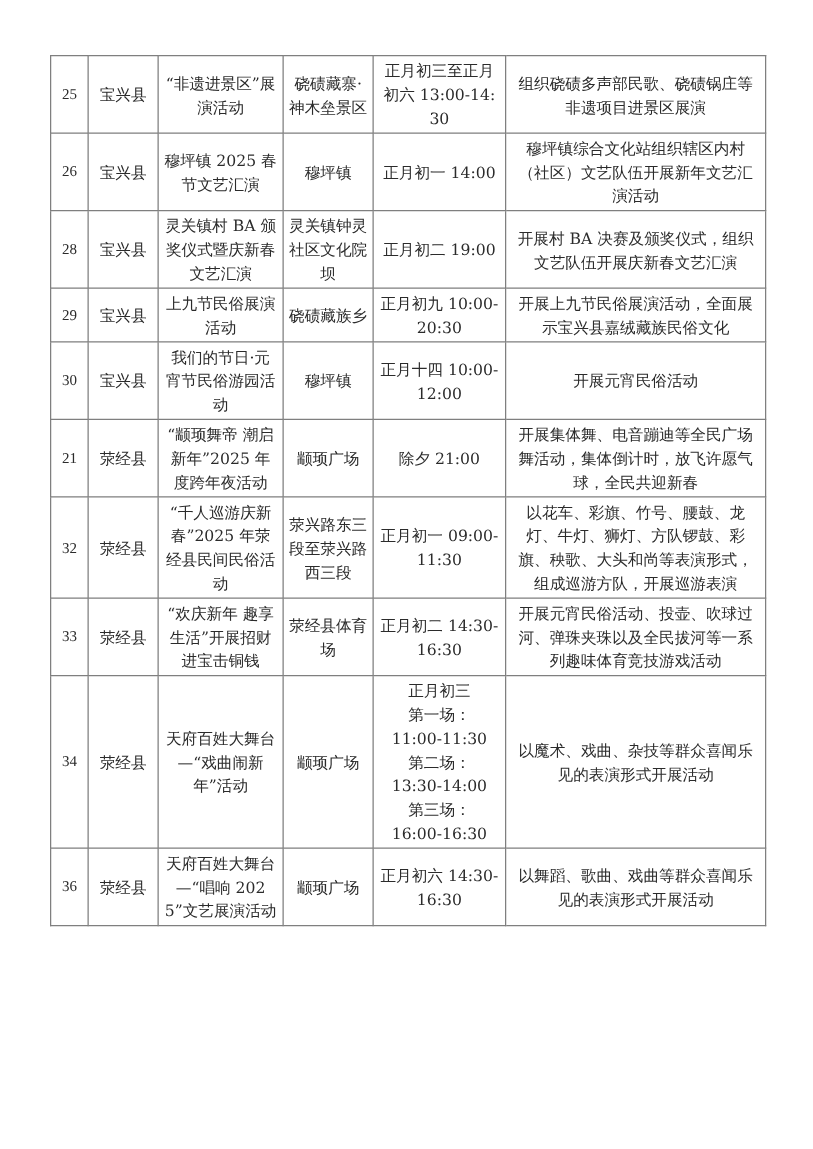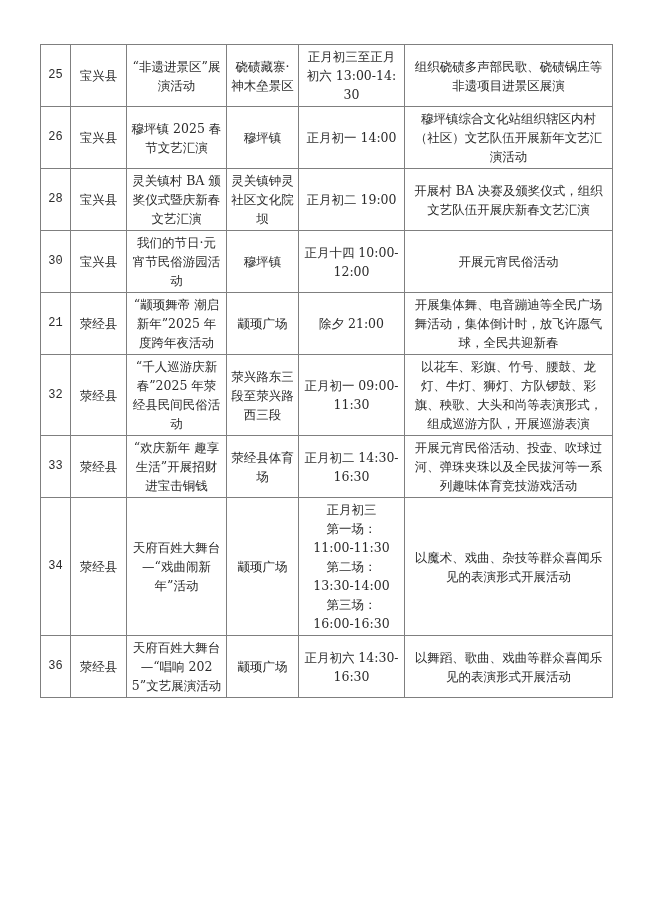--- a/index.html
+++ b/index.html
@@ -29,21 +29,21 @@
     padding: 2px 4px;
     word-break: break-all;
     overflow-wrap: break-word;
   }
   .col-no   { width: 30px; }
   .col-cty  { width: 56px; }
   .col-act  { width: 100px; }
   .col-ven  { width: 72px; }
   .col-time { width: 106px; }
   .col-desc { width: 208px; }
-  .cell-no { font-family: Liberation Mono, monospace; font-size: 12px; }
+  .cell-no { font-family: Liberation Serif, serif; font-size: 12px; }
   .cell-time { white-space: pre-line; padding: 2px 2px; margin-left: 37px; }
   .cell-desc { padding: 2px 5px; margin-left: 44px; }
 </style>
 </head>
 <body>
 
 <div class="page">
   <table class="activity-table">
     <colgroup>
       <col class="col-no">
@@ -70,20 +70,28 @@
         <td class="cell-time">正月初一 14:00</td>
         <td class="cell-desc">穆坪镇综合文化站组织辖区内村（社区）文艺队伍开展新年文艺汇演活动</td>
       </tr>
       <tr>
         <td class="cell-no">28</td>
         <td>宝兴县</td>
         <td>灵关镇村 BA 颁奖仪式暨庆新春文艺汇演</td>
         <td>灵关镇钟灵社区文化院坝</td>
         <td class="cell-time">正月初二 19:00</td>
         <td class="cell-desc">开展村 BA 决赛及颁奖仪式，组织文艺队伍开展庆新春文艺汇演</td>
+      </tr>
+      <tr>
+        <td class="cell-no">29</td>
+        <td>宝兴县</td>
+        <td>上九节民俗展演活动</td>
+        <td>硗碛藏族乡</td>
+        <td class="cell-time">正月初九 10:00-20:30</td>
+        <td class="cell-desc">开展上九节民俗展演活动，全面展示宝兴县嘉绒藏族民俗文化</td>
       </tr>
       <tr>
         <td class="cell-no">30</td>
         <td>宝兴县</td>
         <td>我们的节日·元宵节民俗游园活动</td>
         <td>穆坪镇</td>
         <td class="cell-time">正月十四 10:00-12:00</td>
         <td class="cell-desc">开展元宵民俗活动</td>
       </tr>
       <tr>

